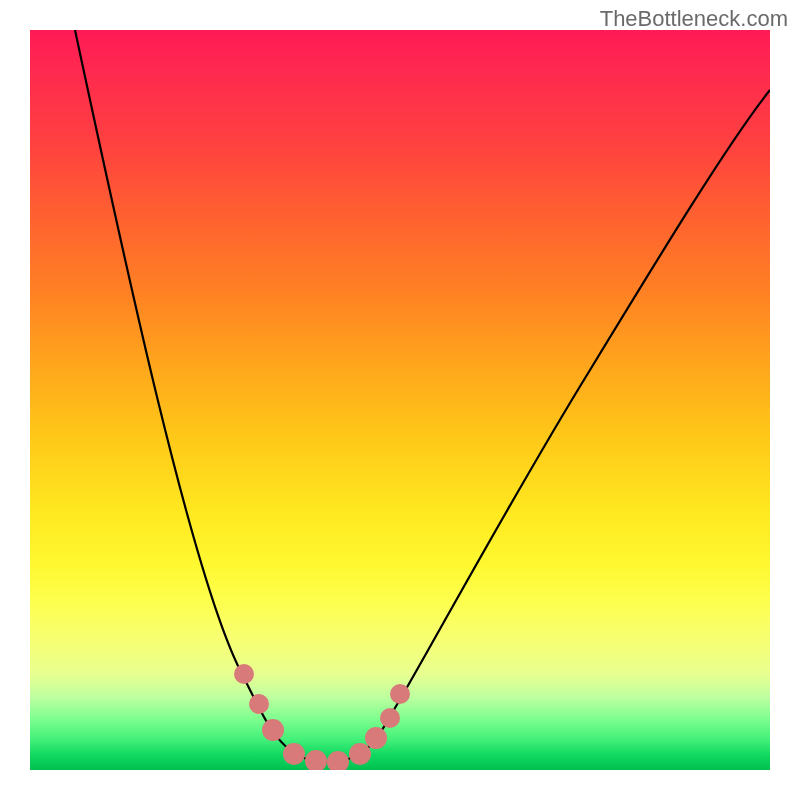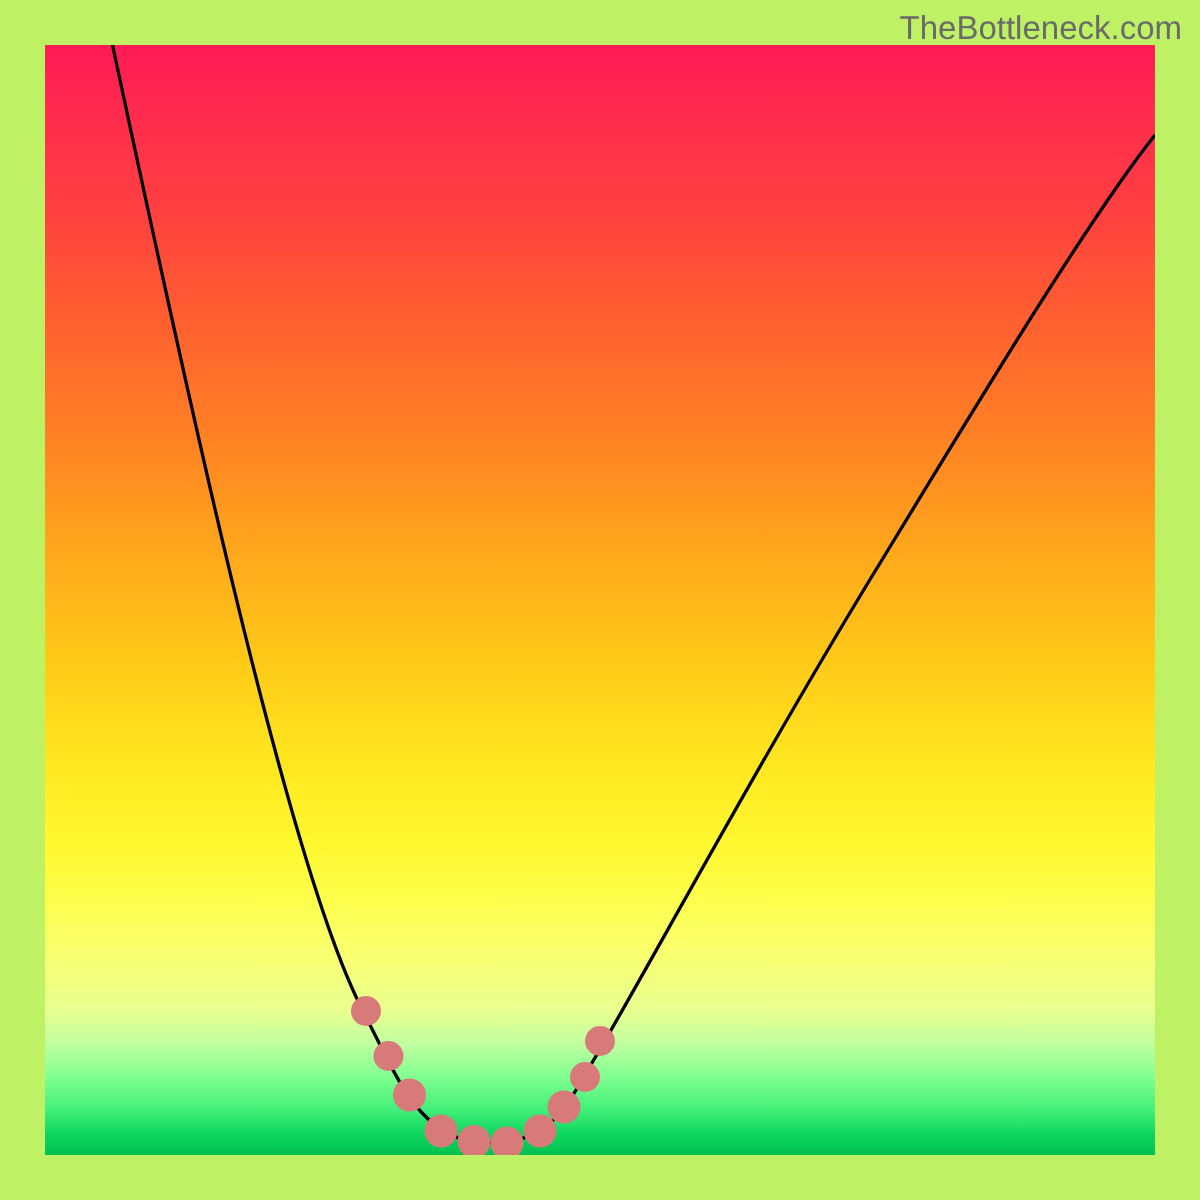--- a/index.html
+++ b/index.html
@@ -10,21 +10,21 @@
     background: #000;
     position: relative;
     font-family: Arial, sans-serif;
   }
   .container {
     position: absolute;
     top: 0;
     left: 0;
     width: 800px;
     height: 800px;
-    background: #bef264;
+    background: #ffffff;
   }
   .plot-region {
     position: absolute;
     top: 30px;
     left: 30px;
     width: 740px;
     height: 740px;
     overflow: hidden;
   }
   .gradient-bg {

